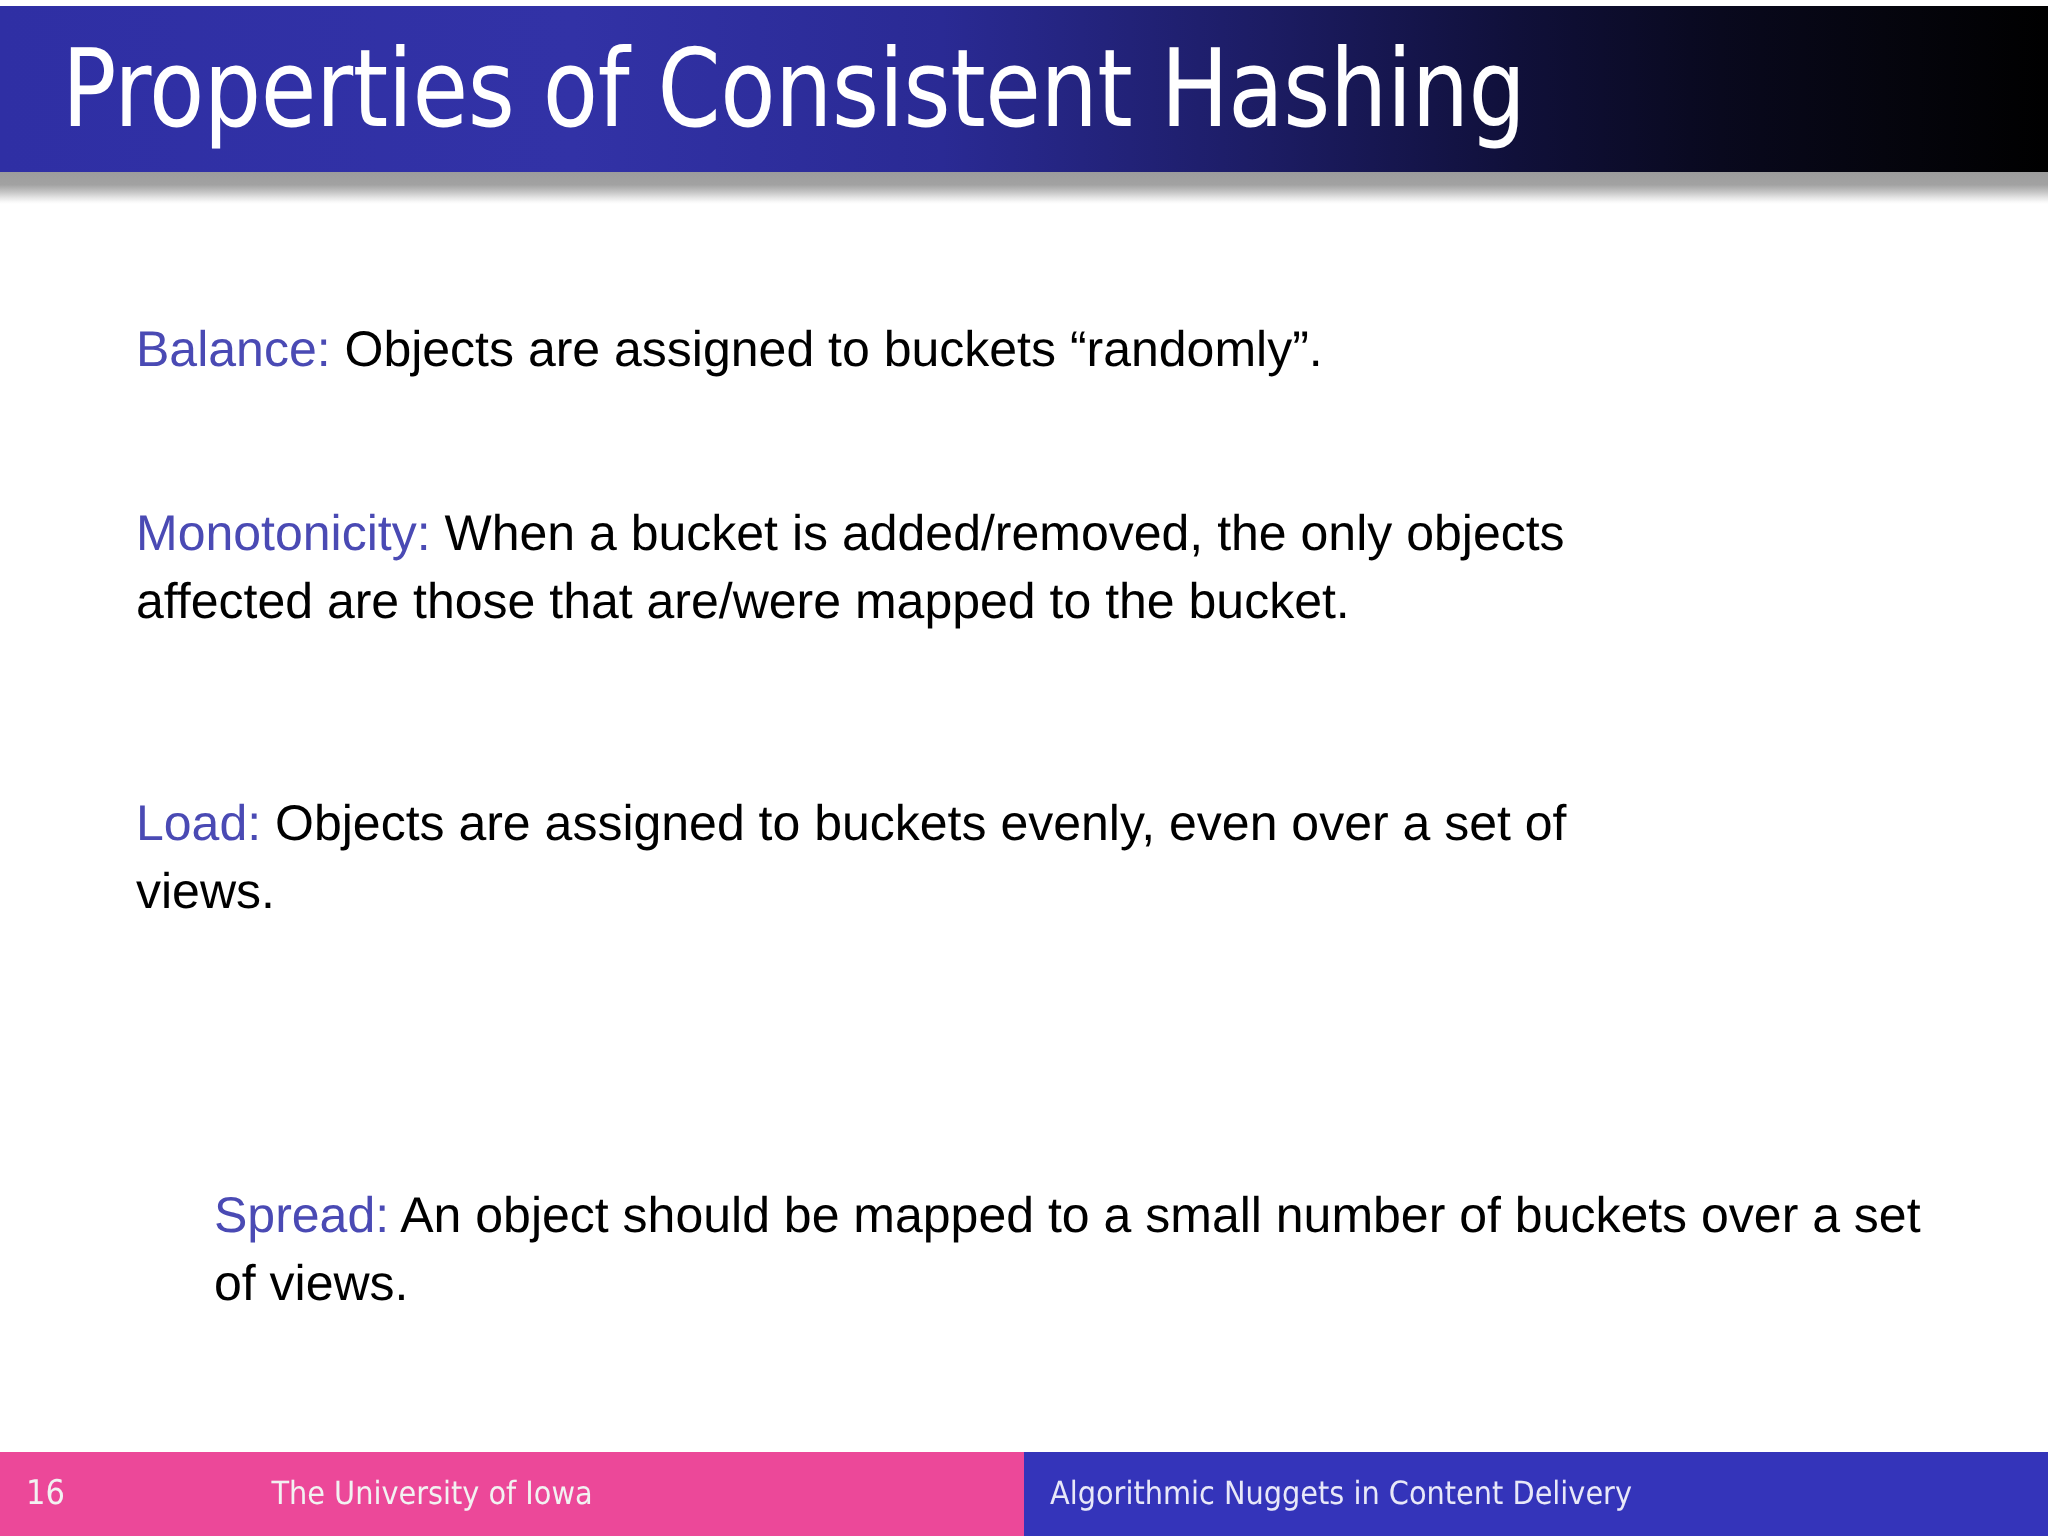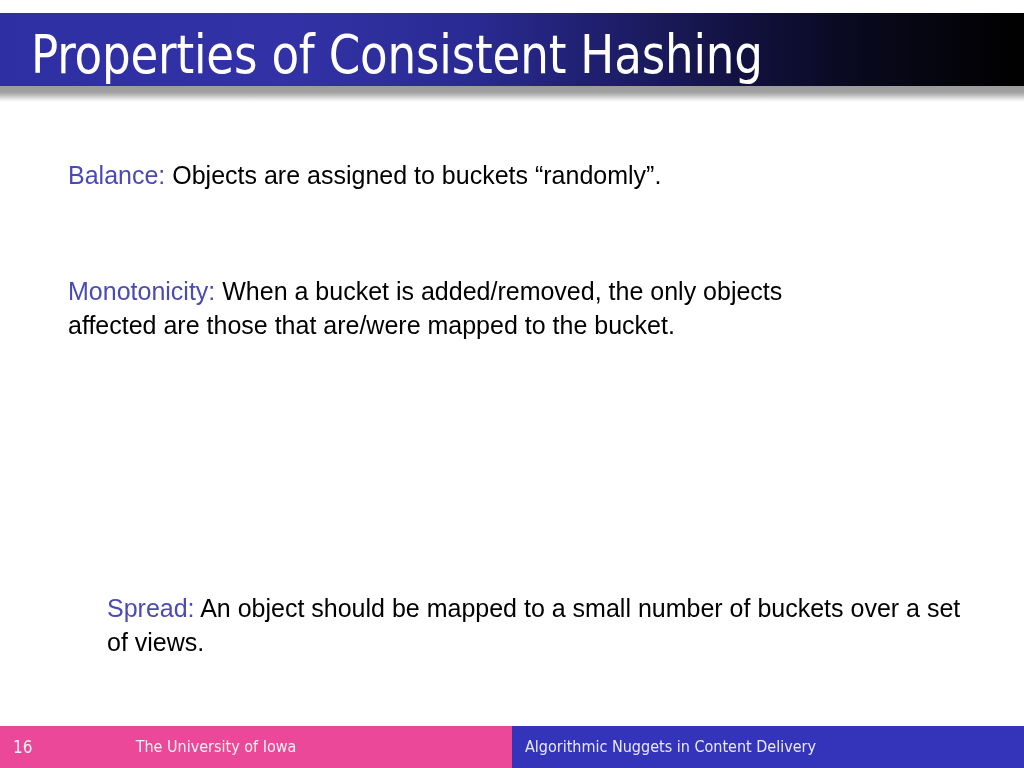--- a/index.html
+++ b/index.html
@@ -12,21 +12,21 @@
     background: #ffffff;
     font-family: "Liberation Sans", sans-serif;
     overflow: hidden;
     position: relative;
   }
 
   
   .slide-header {
     position: absolute;
     left: 0;
-    top: 13px;
+    top: 3px;
     width: 1024px;
     height: 86px;
     background: linear-gradient(to right,
         #2f2fa4 0%,
         #3232a6 28%,
         #2a2a94 46%,
         #1c1c63 62%,
         #10103a 74%,
         #09091e 84%,
         #05050e 92%,
@@ -78,21 +78,21 @@
     color: #000000;
     font-weight: 400;
   }
   .block.indented {
     left: 128px;
   }
   .lead {
     color: #4a4ab4;
   }
   .b-balance      { top: 56px;  }
-  .b-monotonicity { top: 148px; margin-top: 24px; }
+  .b-monotonicity { top: 148px; }
   .b-load         { top: 293px; }
   .b-virtual      { top: 388px; }
   .b-spread       { top: 489px; }
 
   
   .slide-footer {
     position: absolute;
     left: 0;
     top: 726px;
     width: 1024px;
@@ -157,20 +157,23 @@
 <div class="slide-body">
 
   <div class="block b-balance">
     <span class="lead">Balance:</span><span> Objects are assigned to buckets “randomly”.</span>
   </div>
 
   <div class="block b-monotonicity" style="width:790px;">
     <span class="lead">Monotonicity:</span><span>  When a bucket is added/removed, the only objects affected are those that are/were mapped to the bucket.</span>
   </div>
 
+  <div class="block b-load" style="width:760px;">
+    <span class="lead">Load:</span><span> Objects are assigned to buckets evenly, even over a set of views.</span>
+  </div>
 
 
   <div class="block b-spread" style="width:862px;margin-left:39px;">
     <span class="lead">Spread:</span><span> An object should be mapped to a small number of buckets over a set of views.</span>
   </div>
 
 </div>
 
 <div class="slide-footer">
   <div class="footer-left">

